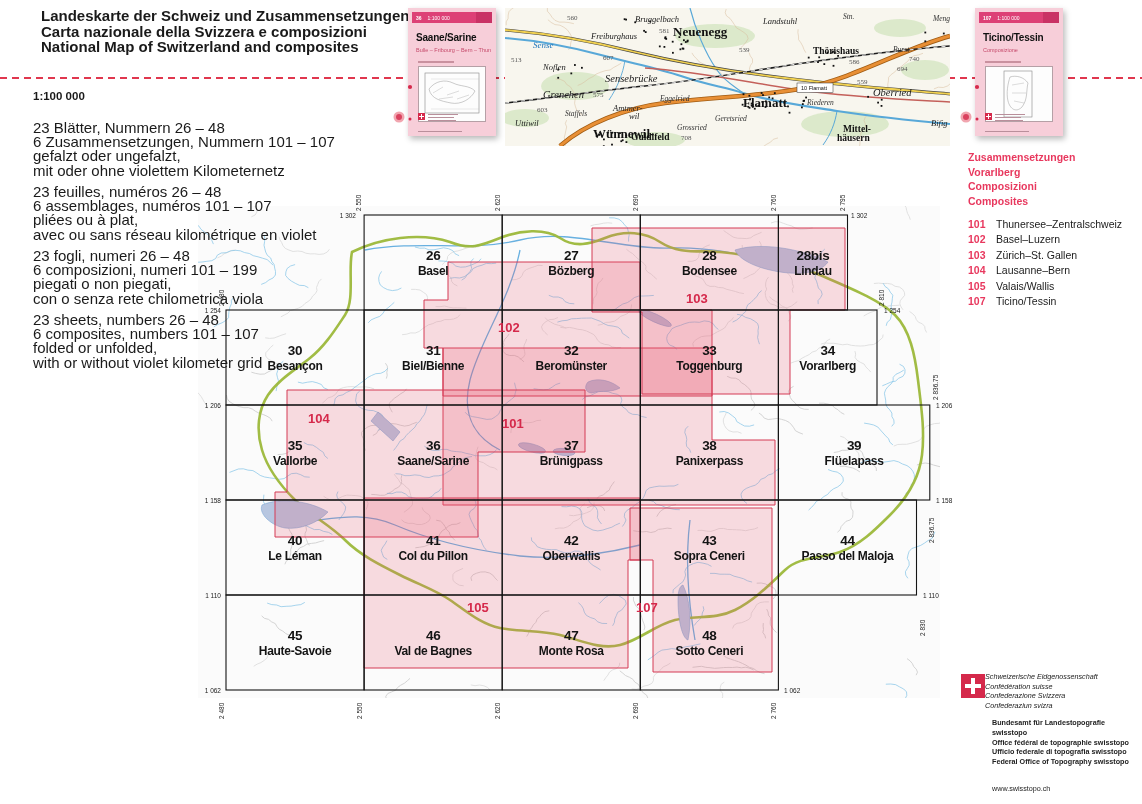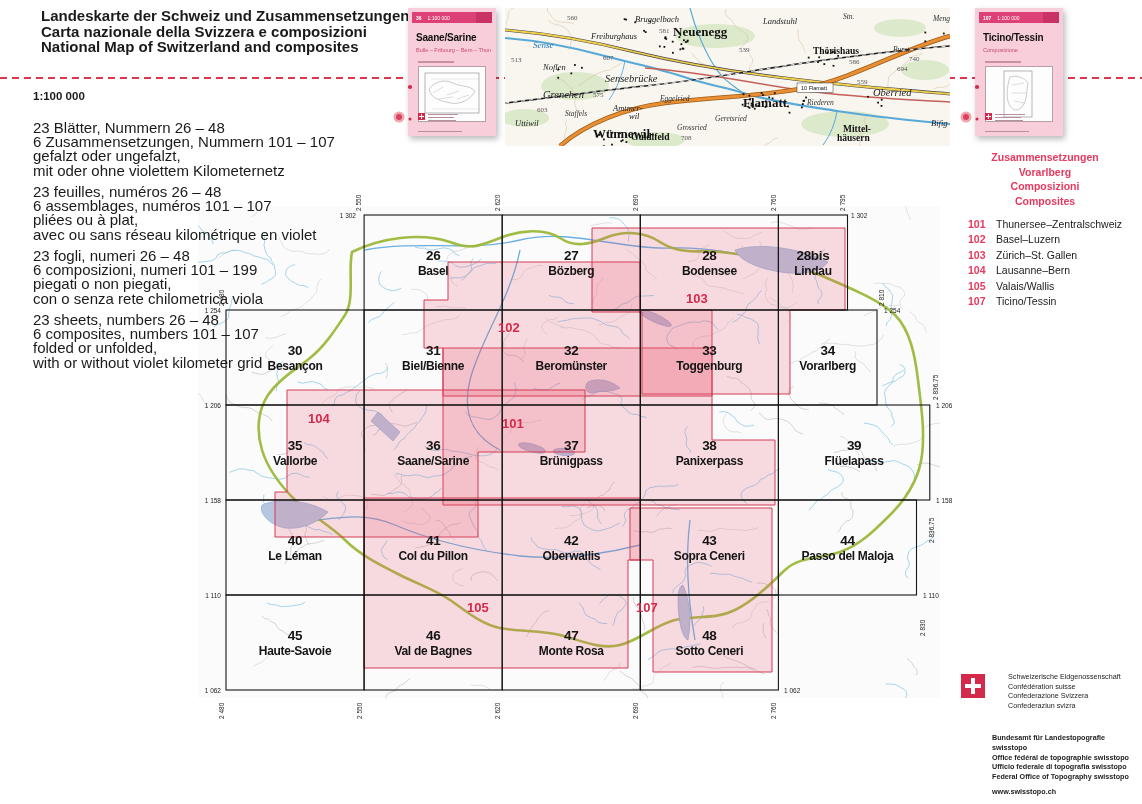--- a/index.html
+++ b/index.html
@@ -29,32 +29,32 @@
   .cov-cross{position:absolute;left:0;top:0;width:7px;height:7px;background:#d5294b;}
   .cov-cross:before{content:"";position:absolute;left:3px;top:1px;width:1.4px;height:5px;background:#fff;}
   .cov-cross:after{content:"";position:absolute;left:1px;top:2.8px;width:5px;height:1.4px;background:#fff;}
   .cov-lines i{position:absolute;left:10px;height:1px;background:#b98f9b;display:block;}
   .cov-lines i:nth-child(1){top:1px;width:30px;}
   .cov-lines i:nth-child(2){top:4px;width:26px;}
   .cov-lines i:nth-child(3){top:7px;width:28px;}
   .cov-bot{position:absolute;left:10px;bottom:4px;width:44px;height:1px;background:#b98f9b;}
   
   .panel{position:absolute;left:968px;top:150px;}
-  .panel-head{font-weight:bold;font-size:10.5px;line-height:14.5px;color:#e8385e;text-align:center;}
+  .panel-head{font-weight:bold;font-size:10.5px;line-height:14.5px;color:#e8385e;}
   .panel-items{margin-top:9px;font-size:10.5px;line-height:15.4px;}
   .panel-items .row{display:flex;}
   .pnum{font-weight:bold;color:#e8385e;width:28px;}
   
   .footer{position:absolute;left:961px;top:672px;font-size:7.2px;line-height:9.6px;color:#222;}
   .f-logo{position:absolute;left:0;top:2px;width:24px;height:24px;background:#d5294b;}
   .f-logo:before{content:"";position:absolute;left:10px;top:4px;width:4px;height:16px;background:#fff;}
   .f-logo:after{content:"";position:absolute;left:4px;top:10px;width:16px;height:4px;background:#fff;}
-  .f-text{margin-left:47px;}
-  .f-office{margin-left:31px;margin-top:23px;font-weight:bold;}
-  .f-site{margin-left:31px;margin-top:6px;font-weight:bold;}
+  .f-text{margin-left:24px;font-style:italic;}
+  .f-office{margin-left:31px;margin-top:8px;font-weight:bold;}
+  .f-site{margin-left:31px;margin-top:18px;font-weight:normal;}
   
   svg text{font-family:"Liberation Sans",sans-serif;}
   .m-num{font-weight:bold;font-size:13.5px;fill:#141414;letter-spacing:-.3px;}
   .m-name{font-weight:bold;font-size:12px;fill:#141414;letter-spacing:-.3px;}
   .m-comp{font-weight:bold;font-size:13px;fill:#d5294b;}
   .m-coord{font-size:6.5px;fill:#222;}
   .s-town-l{font-family:"Liberation Serif",serif;font-weight:bold;font-size:13px;fill:#111;}
   .s-town-m{font-family:"Liberation Serif",serif;font-weight:bold;font-size:9.5px;fill:#111;}
   .s-ham{font-family:"Liberation Serif",serif;font-style:italic;font-size:8.5px;fill:#222;}
   .s-ham-l{font-family:"Liberation Serif",serif;font-style:italic;font-size:10.5px;fill:#222;}

